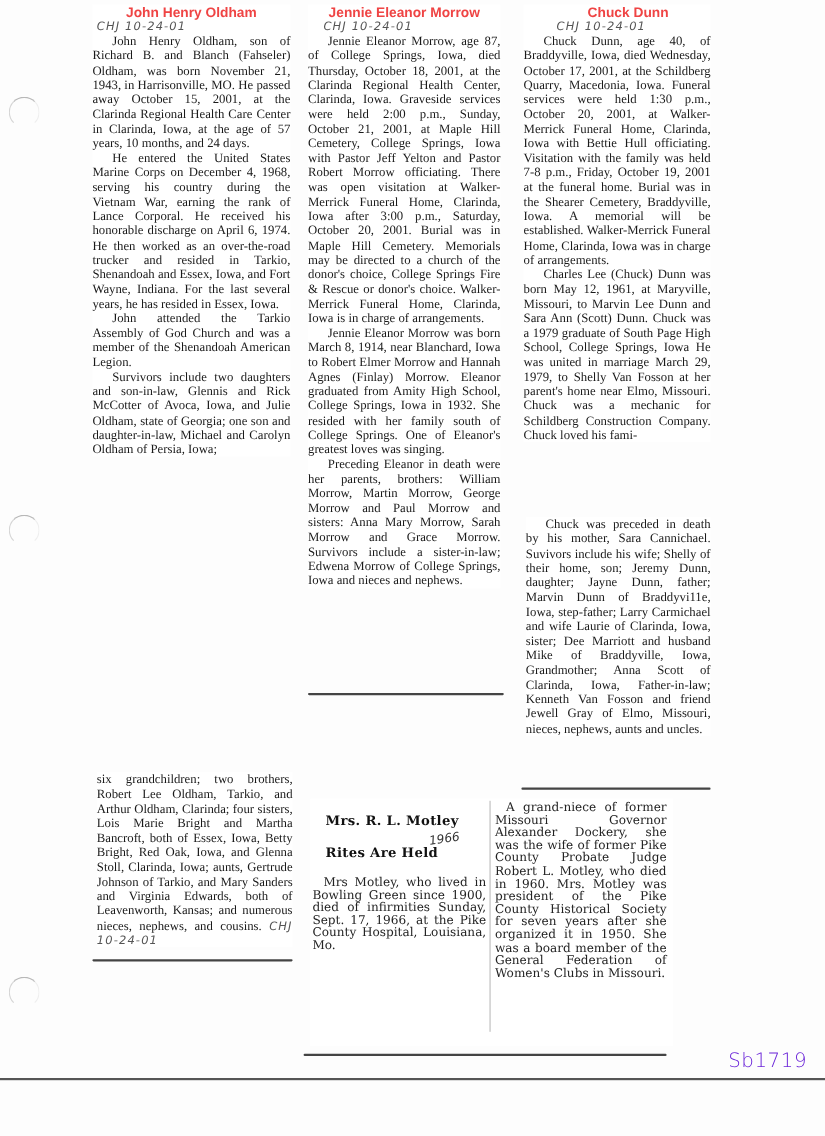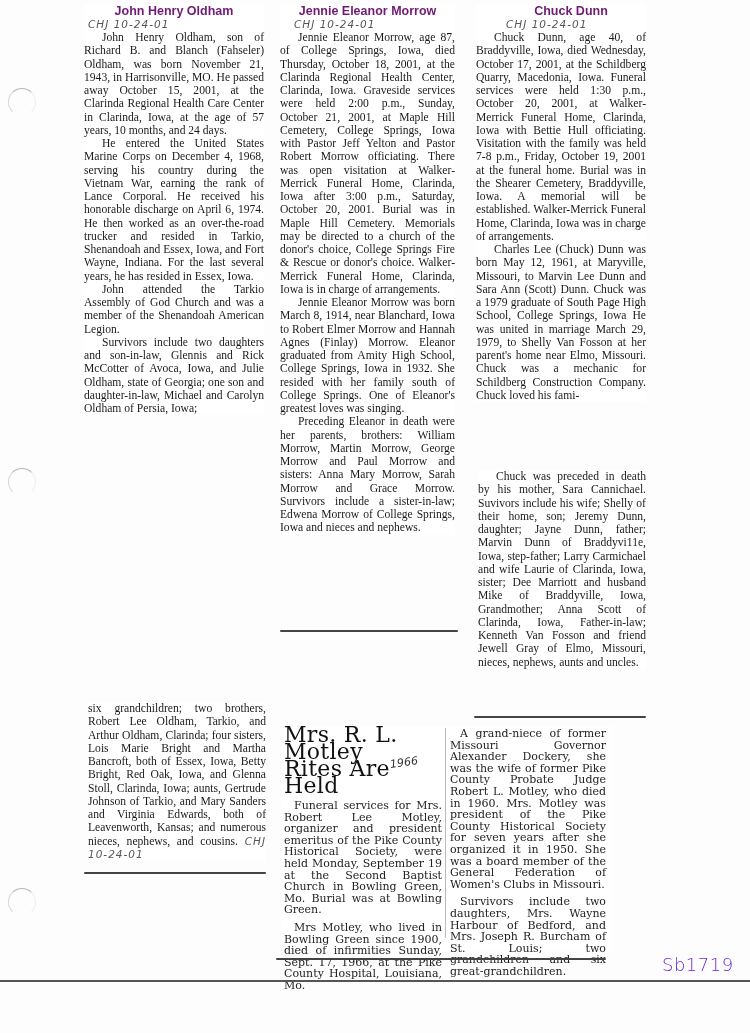--- a/index.html
+++ b/index.html
@@ -13,40 +13,40 @@
       position: absolute; left: 8px; width: 26px; height: 26px;
       border-radius: 50%;
       border-top: 1.5px solid #b8b8b8; border-left: 1px solid #d5d5d5;
       border-right: 1px solid #eee; border-bottom: 1px solid transparent;
     }
     .clip { position: absolute; background: #fff; }
     .clip-rule { position: absolute; height: 2px; background: #444; border-radius: 1px; }
     .headline {
       font-family: "Liberation Sans", "DejaVu Sans", sans-serif;
       font-weight: bold; font-size: 12.5px; text-align: center;
-      margin: 0; line-height: 14px; color: #701a75;
+      margin: 0; line-height: 14px; color: #ef4444;
     }
     .hand {
       font-family: "DejaVu Sans", sans-serif; font-size: 10.5px;
       color: #555; letter-spacing: 1px; line-height: 12px;
       font-style: italic; font-weight: 300;
     }
     .hand.block { display: block; padding-left: 28px; margin-bottom: 1px; }
     .body p {
       margin: 0; font-size: 11.6px; line-height: 13.25px;
       text-align: justify; text-indent: 18px; color: #1a1a1a;
     }
     .body p.noindent { text-indent: 0; }
     .motley .body p {
       font-family: "DejaVu Serif", serif; font-size: 11px; line-height: 11.6px;
       text-indent: 10px; color: #222;
     }
     .motley-head {
-      font-family: "DejaVu Serif", serif; font-weight: normal; font-size: 22px;
-      line-height: 17px; margin: 0; color: #111; letter-spacing: 0.3px;
+      font-family: "DejaVu Serif", serif; font-weight: bold; font-size: 12px;
+      line-height: 17px; margin: 12px; color: #111; letter-spacing: 0.3px;
     }
     .motley-year {
       position: absolute; font-family: "DejaVu Sans", sans-serif;
       font-size: 11px; color: #333; font-style: italic; transform: rotate(-8deg);
     }
     .vrule { position: absolute; width: 1px; background: #bbb; }
     .page-rule { position: absolute; left: 0; width: 750px; height: 2px; background: #555; }
     .catalog {
       position: absolute; font-family: "DejaVu Sans", sans-serif;
       font-size: 18px; color: #6d28d9; letter-spacing: 0.5px; font-weight: 300;
@@ -100,29 +100,27 @@
     <p>Chuck was preceded in death by his mother, Sara Cannichael. Suvivors include his wife; Shelly of their home, son; Jeremy Dunn, daughter; Jayne Dunn, father; Marvin Dunn of Braddyvi11e, Iowa, step-father; Larry Carmichael and wife Laurie of Clarinda, Iowa, sister; Dee Marriott and husband Mike of Braddyville, Iowa, Grandmother; Anna Scott of Clarinda, Iowa, Father-in-law; Kenneth Van Fosson and friend Jewell Gray of Elmo, Missouri, nieces, nephews, aunts and uncles.</p>
   </div>
 </div>
 <div class="clip-rule" style="left:474px; top:716px; width:172px;"></div>
 
 <div class="clip motley" style="left:282px; top:726px; width:330px; height:225px;">
   <div style="position:absolute; left:2px; top:0; width:158px;">
     <h2 class="motley-head">Mrs. R. L. Motley</h2>
     <h2 class="motley-head">Rites Are Held</h2>
     <div class="body" style="margin-top:6px;">
-      <p>Funeral services for Mrs. Robert Lee Motley, organizer and president emeritus of the Pike County Historical Society, were held Monday, September 19 at the Second Baptist Church in Bowling Green, Mo. Burial was at Bowling Green.</p>
       <p style="margin-top:6px;">Mrs Motley, who lived in Bowling Green since 1900, died of infirmities Sunday, Sept. 17, 1966, at the Pike County Hospital, Louisiana, Mo.</p>
     </div>
   </div>
   <span class="motley-year" style="left:108px; top:30px;">1966</span>
   <div class="vrule" style="left:163px; top:2px; height:210px;"></div>
   <div style="position:absolute; left:168px; top:2px; width:156px;">
     <div class="body">
       <p>A grand-niece of former Missouri Governor Alexander Dockery, she was the wife of former Pike County Probate Judge Robert L. Motley, who died in 1960. Mrs. Motley was president of the Pike County Historical Society for seven years after she organized it in 1950. She was a board member of the General Federation of Women's Clubs in Missouri.</p>
-      <p style="margin-top:6px;">Survivors include two daughters, Mrs. Wayne Harbour of Bedford, and Mrs. Joseph R. Burcham of St. Louis; two grandchildren and six great-grandchildren.</p>
     </div>
   </div>
 </div>
 <div class="clip-rule" style="left:276px; top:958px; width:330px; height:1.5px;"></div>
 
 <span class="catalog" style="left:662px; top:954px;">Sb1719</span>
 <div class="page-rule" style="top:980px;"></div>
 
 </body></html>

